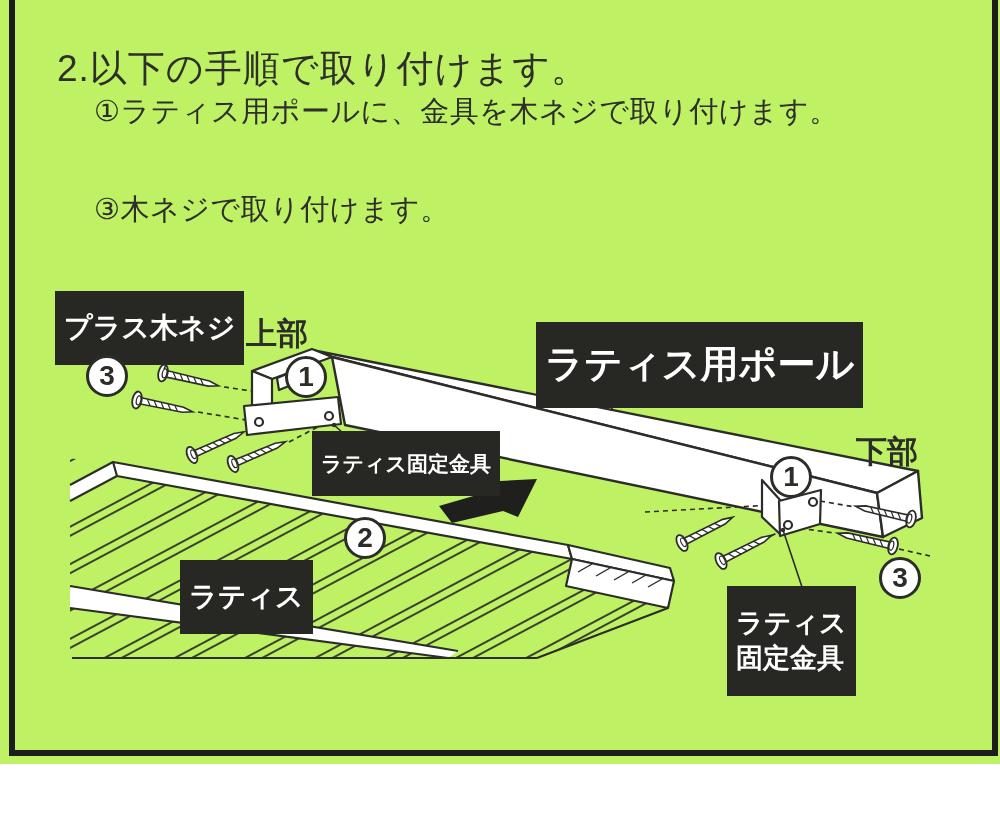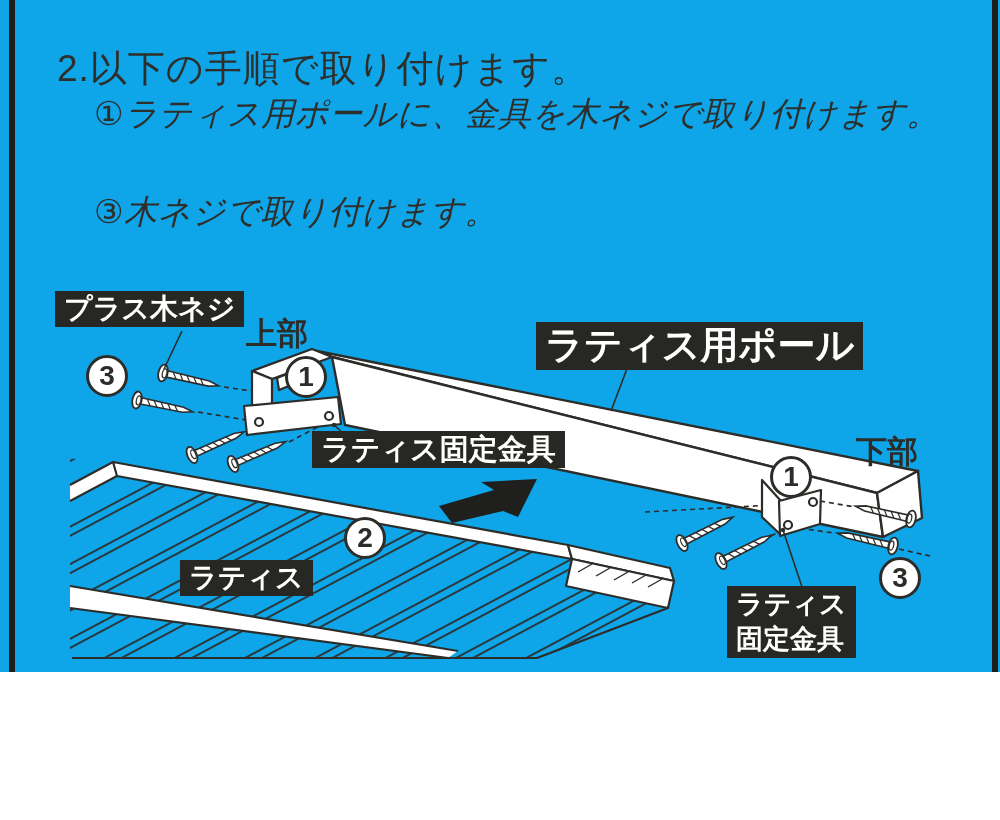--- a/index.html
+++ b/index.html
@@ -1,23 +1,23 @@
 <!DOCTYPE html>
 <html><head>
 <meta charset="utf-8">
 <style>
   html,body{margin:0;padding:0;background:#fff;}
-  #stage{position:relative;width:1000px;height:672px;overflow:hidden;background:#0ea5e9;
+  #stage{position:relative;width:1000px;height:764px;overflow:hidden;background:#bef264;
          font-family:"Liberation Sans","DejaVu Sans",sans-serif;color:#2e2e2a;}
   .frame{position:absolute;left:9px;top:-12px;width:977px;height:756px;border:6px solid #1d1d1b;z-index:0;}
   #diagram-svg{position:absolute;left:0;top:0;z-index:1;}
   .heading{position:absolute;left:57px;top:44px;font-size:37px;letter-spacing:1px;white-space:nowrap;z-index:2;}
-  .step{position:absolute;left:94px;font-size:33px;letter-spacing:0.5px;white-space:nowrap;z-index:2;font-style:italic;}
+  .step{position:absolute;left:94px;font-size:29px;letter-spacing:0.5px;white-space:nowrap;z-index:2;}
   .tag{position:absolute;background:#272724;color:#ffffff;font-size:29px;line-height:1.2;
-       padding:1px 9px;white-space:nowrap;z-index:2;font-weight:600;}
+       padding:20px 9px;white-space:nowrap;z-index:2;font-weight:600;}
   .plain{position:absolute;font-size:31px;color:#2c2c29;white-space:nowrap;z-index:2;font-weight:600;margin-top:16px;}
   .marker{position:absolute;width:42px;height:42px;border-radius:50%;border:3px solid #2c2c29;
           background:#fff;box-sizing:border-box;display:flex;align-items:center;justify-content:center;
           font-size:28px;font-weight:700;color:#2c2c29;z-index:3;}
   .tag2{line-height:35px;}
 </style>
 </head>
 <body>
 
 <div id="stage">
@@ -122,21 +122,21 @@
   </svg>
 
   <div class="heading">2.以下の手順で取り付けます。</div>
   <div class="step" style="top:92px">①ラティス用ポールに、金具を木ネジで取り付けます。</div>
   <div class="step" style="top:190px">③木ネジで取り付けます。</div>
 
   <div class="tag" style="left:55px;top:291px;font-size:28px">プラス木ネジ</div>
   <div class="plain" style="left:246px;top:297px">上部</div>
   <div class="tag" style="left:536px;top:322px;font-size:38px">ラティス用ポール</div>
   <div class="plain" style="left:856px;top:415px">下部</div>
-  <div class="tag" style="left:312px;top:431px;font-size:29px">ラティス固定金具</div>
+  <div class="tag" style="left:312px;top:431px;font-size:21px">ラティス固定金具</div>
   <div class="tag" style="left:180px;top:560px;font-size:28px">ラティス</div>
   <div class="tag tag2" style="left:727px;top:586px;font-size:27px">
     <div>ラティス</div>
     <div>固定金具</div>
   </div>
 
   <div class="marker" style="left:86px;top:355px">3</div>
   <div class="marker" style="left:285px;top:356px">1</div>
   <div class="marker" style="left:344px;top:517px">2</div>
   <div class="marker" style="left:770px;top:456px">1</div>

